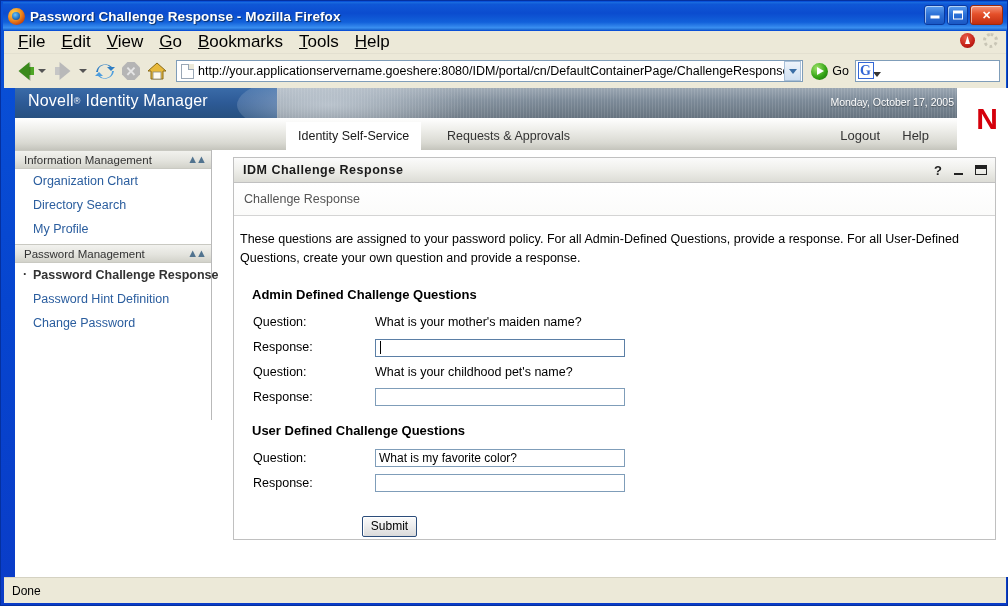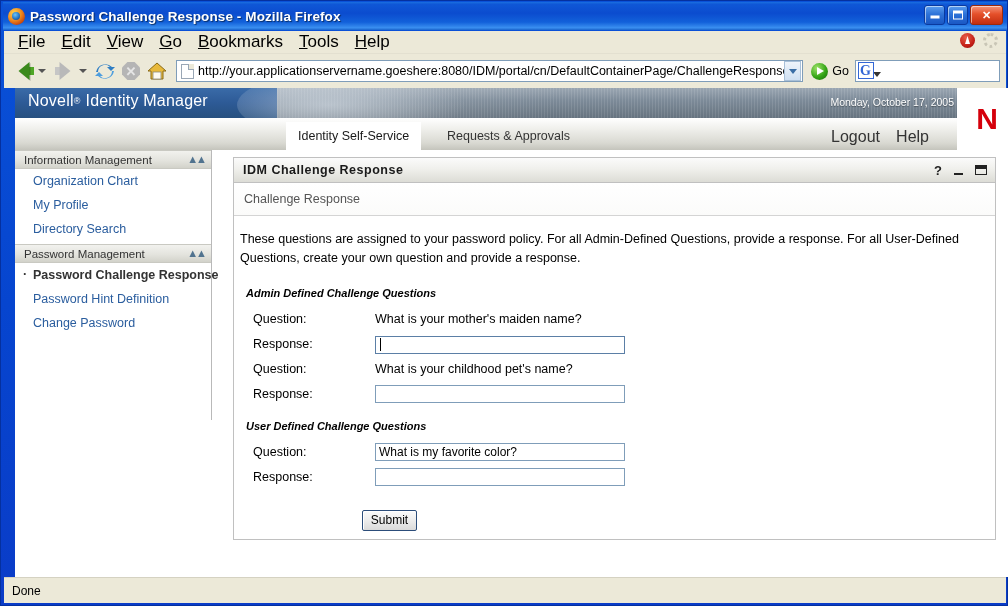--- a/index.html
+++ b/index.html
@@ -216,21 +216,21 @@
     position:absolute; left:13px; top:8px; font-size:12.5px; font-weight:bold; color:#333;
   }
   .tab {
     position:absolute; top:4px; height:28px; font-size:12.5px; color:#1a1a1a;
     display:flex; align-items:center; padding:0 12px; white-space:nowrap; cursor:pointer;justify-content:center;
   }
   .tab.active { background:#fff; top:4px; height:28px; }
   #tab-self { left:271px; }
   #tab-req  { left:420px; color:#333; }
   .hdr-link {
-    position:absolute; top:10px; font-size:16px; color:#333; cursor:pointer; white-space:nowrap;
+    position:absolute; top:10px; font-size:13px; color:#333; cursor:pointer; white-space:nowrap;
   }
   #link-logout { right:137px; }
   #link-help   { right:88px; }
 
   
   #body-area { position:absolute; left:0; top:62px; width:1002px; height:427px; background:#fff; }
 
   
   #sidebar { position:absolute; left:0; top:0; width:197px; background:#fff;
              border-right:1px solid #b9b9b9; height:270px; }
@@ -266,21 +266,21 @@
   #portlet-sub {
     height:33px; border-bottom:1px solid #d4d4d4;
     display:flex; align-items:center; padding-left:10px;
     font-size:12.5px; color:#555;
     background: linear-gradient(180deg,#ffffff 0%, #fbfbfa 100%);
   }
   #portlet-body { padding:14px 0 0 0; }
   #intro {
     font-size:12.5px; color:#000; line-height:1.55; padding:0 28px 0 6px; margin:0 0 18px 0;
   }
-  .section-title { font-size:11px; font-weight:bold; color:#000; margin:0 0 8px 12px;font-style:italic; }
+  .section-title { font-size:13px; font-weight:bold; color:#000; margin:0 0 8px 18px; }
   .frow { display:flex; align-items:center; height:25px; margin-left:19px; }
   .flabel { width:122px; font-size:12.5px; color:#000; flex:none; }
   .fstatic { font-size:12.5px; color:#000; }
   .finput {
     width:250px; height:18px; border:1px solid #7f9db9; background:#fff;
     font-family:"Liberation Sans", sans-serif; font-size:12px; color:#000;
     padding:0 3px; outline:none;
   }
   .finput.focused { border-color:#5b7fa6; }
   .caret {
@@ -418,22 +418,22 @@
 
     <div id="body-area">
 
       <div id="sidebar">
 
         <div class="sb-header">
           <span>Information Management</span>
           <span class="sb-chev">▲▲</span>
         </div>
         <a class="sb-link">Organization Chart</a>
+        <a class="sb-link">Directory Search</a>
         <a class="sb-link">My Profile</a>
-        <a class="sb-link">Directory Search</a>
         <div class="sb-gap"></div>
 
         <div class="sb-header">
           <span>Password Management</span>
           <span class="sb-chev">▲▲</span>
         </div>
         <a class="sb-link current">Password Challenge Response</a>
         <a class="sb-link">Password Hint Definition</a>
         <a class="sb-link">Change Password</a>
         <div class="sb-gap"></div>

